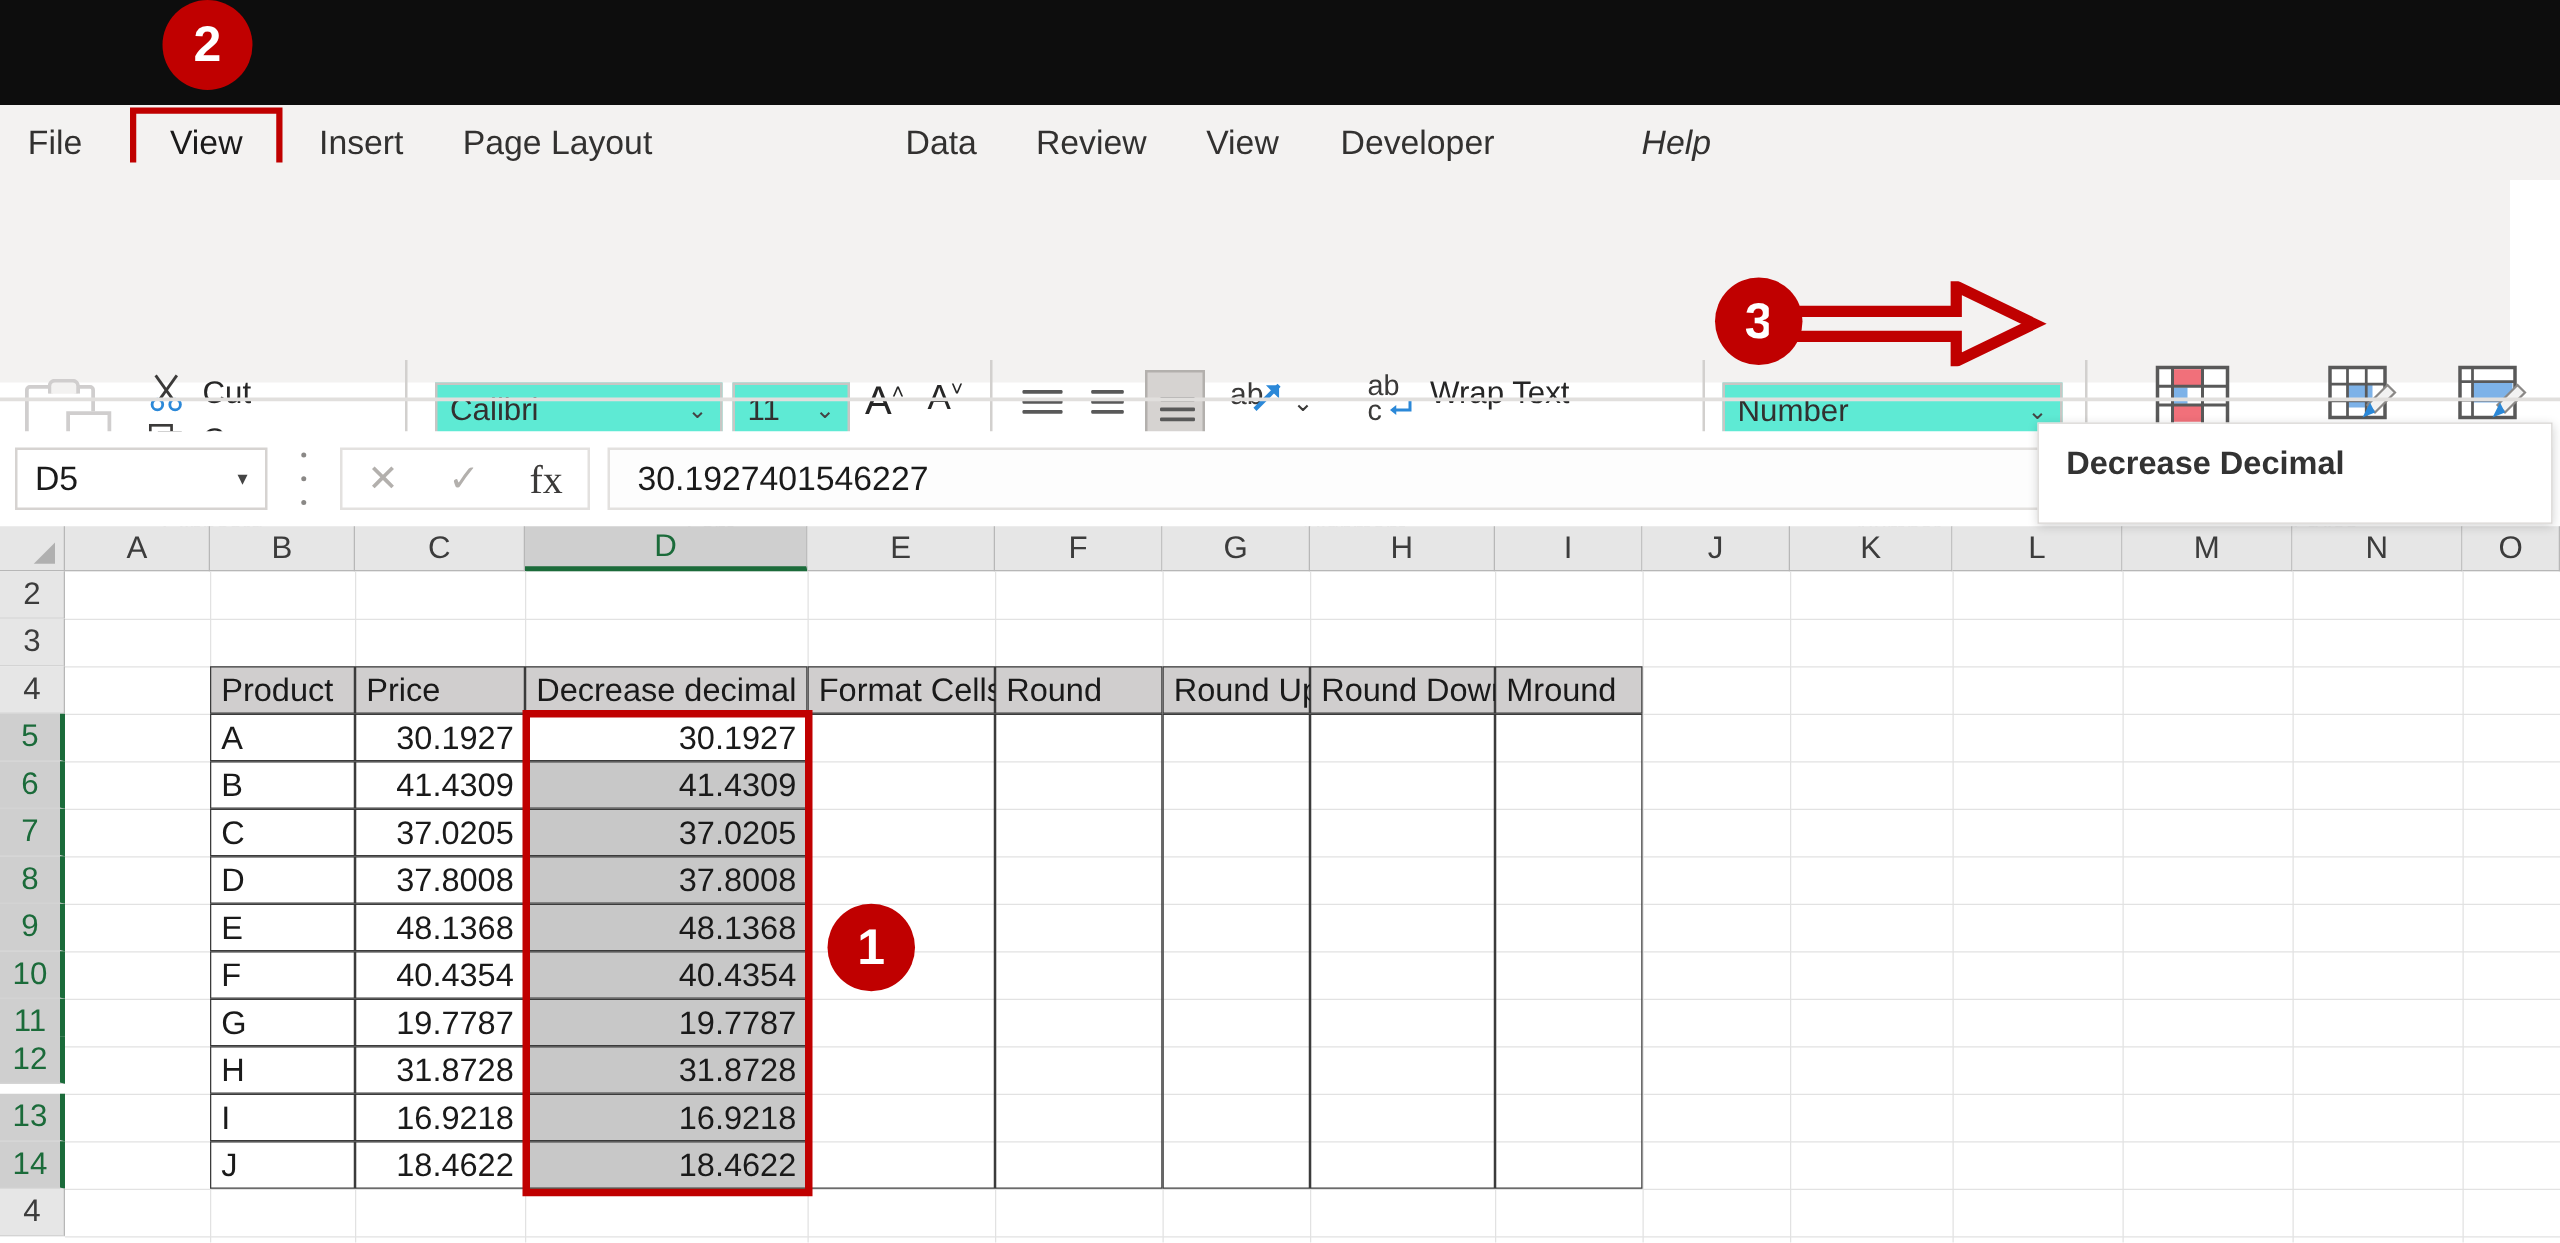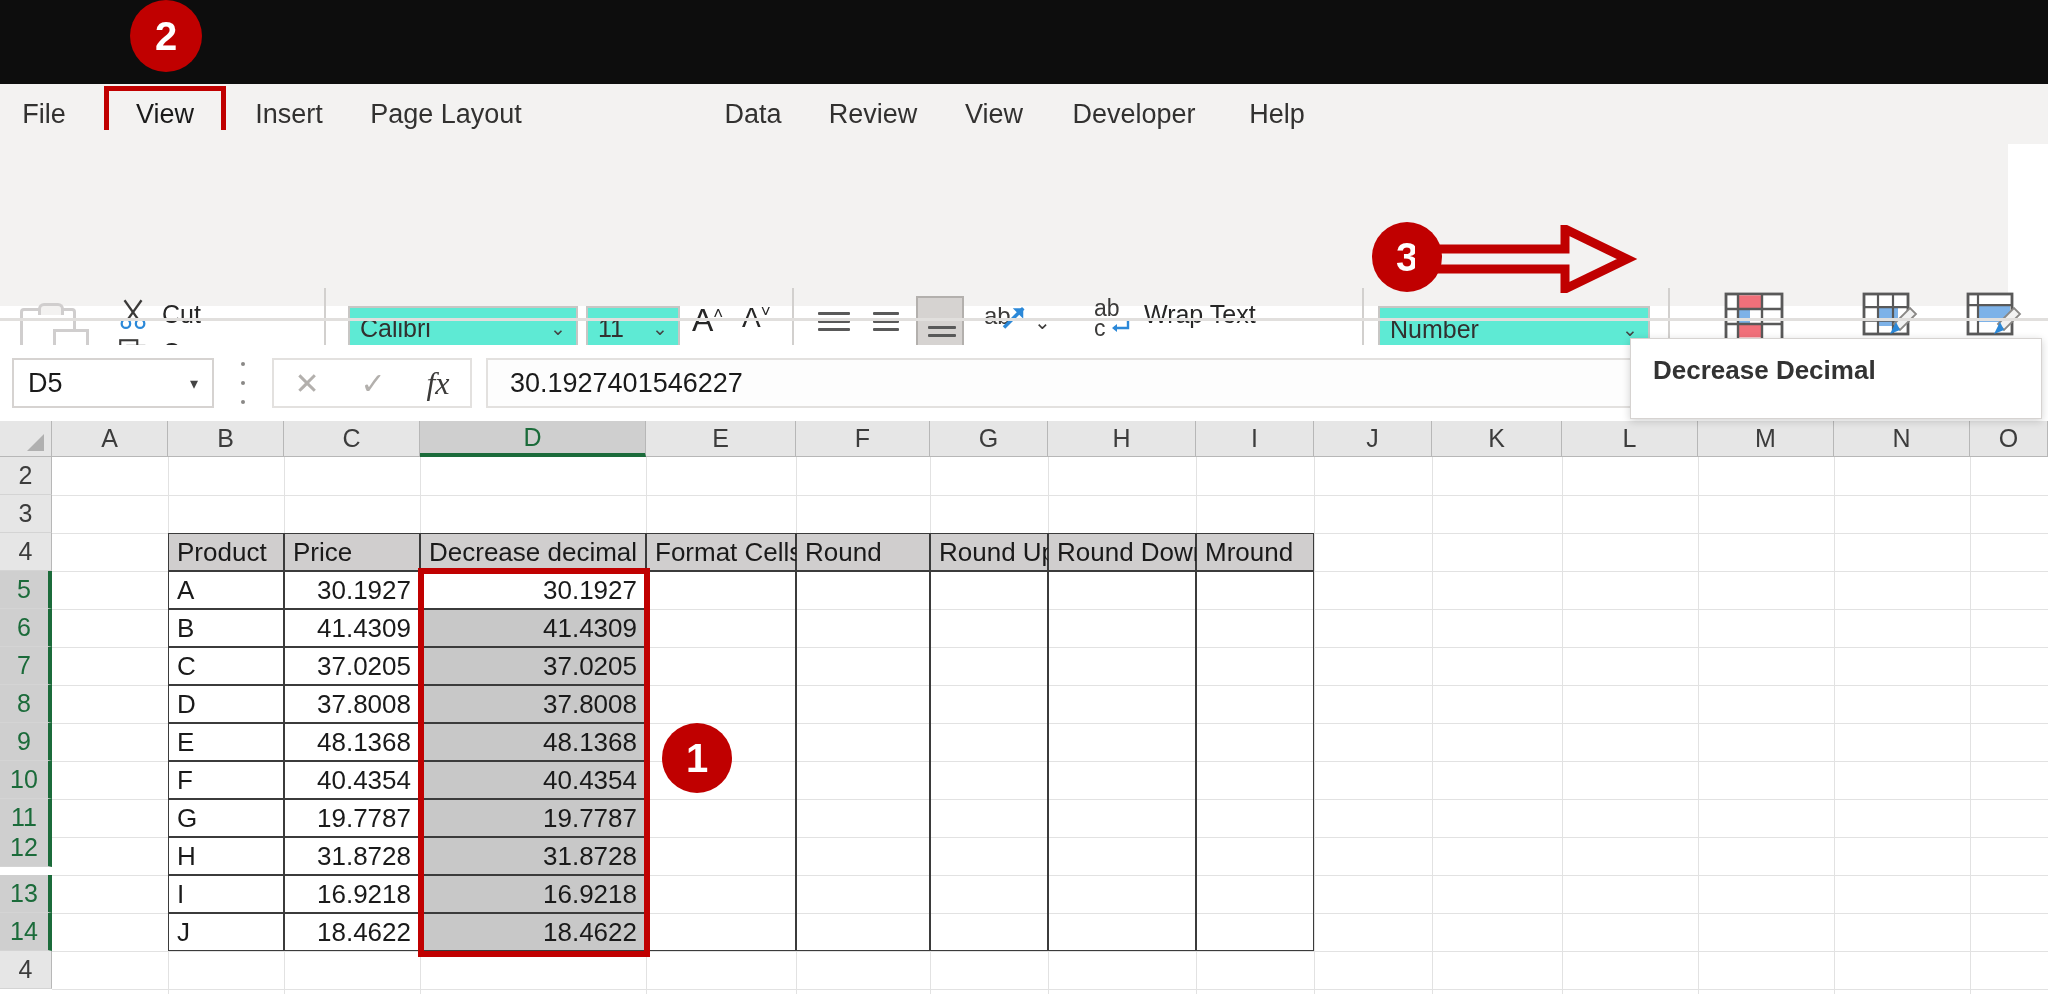--- a/index.html
+++ b/index.html
@@ -111,21 +111,21 @@
     position:absolute; left:238px; top:362px; width:10px; height:42px;
     display:flex; flex-direction:column; justify-content:space-between; align-items:center;
   }
   .vdots i { width:4px; height:4px; background:#8a8886; border-radius:50%; display:block; }
   .fxbtns {
     position:absolute; left:272px; top:358px; width:200px; height:50px;
     background:#fff; border:2px solid #e3e1df;
     display:flex; align-items:center; justify-content:space-around;
     font-size:30px; color:#b3b0ad;
   }
-  .fxbtns .fx { color:#3b3a39; font-style:italic; font-family:"Liberation Serif", serif; font-size:32px; }
+  .fxbtns .fx { color:#3b3a39; font-family:"Liberation Serif", serif; font-size:32px; }
   .fbar {
     position:absolute; left:486px; top:358px; width:1556px; height:50px;
     background:#fdfdfd; border:2px solid #e3e1df;
     display:flex; align-items:center; padding-left:22px;
     font-size:27px; color:#1a1a1a;
   }
 
   
   .grid { position:absolute; left:0; top:421px; width:2048px; height:573px; background:#fff; }
   .corner {
@@ -213,21 +213,21 @@
     </div>
   <div class="tab" style="left:812px;  width:122px;">
       <span>Review</span>
     </div>
   <div class="tab" style="left:948px;  width:92px;">
       <span>View</span>
     </div>
   <div class="tab" style="left:1054px; width:160px;">
       <span>Developer</span>
     </div>
-  <div class="tab" style="left:1236px; width:82px;">
+  <div class="tab" style="left:1300px; width:82px;font-style:italic;">
       <span>Help</span>
     </div>
 </div>
 <div class="tab-hl" style="left:104px; top:86px; width:122px; height:58px;"></div>
 
 <div class="ribbon">
 
   <div class="grp-sep" style="left:324px;"></div>
   <div class="grp-sep" style="left:792px;"></div>
   <div class="grp-sep" style="left:1362px;"></div>

